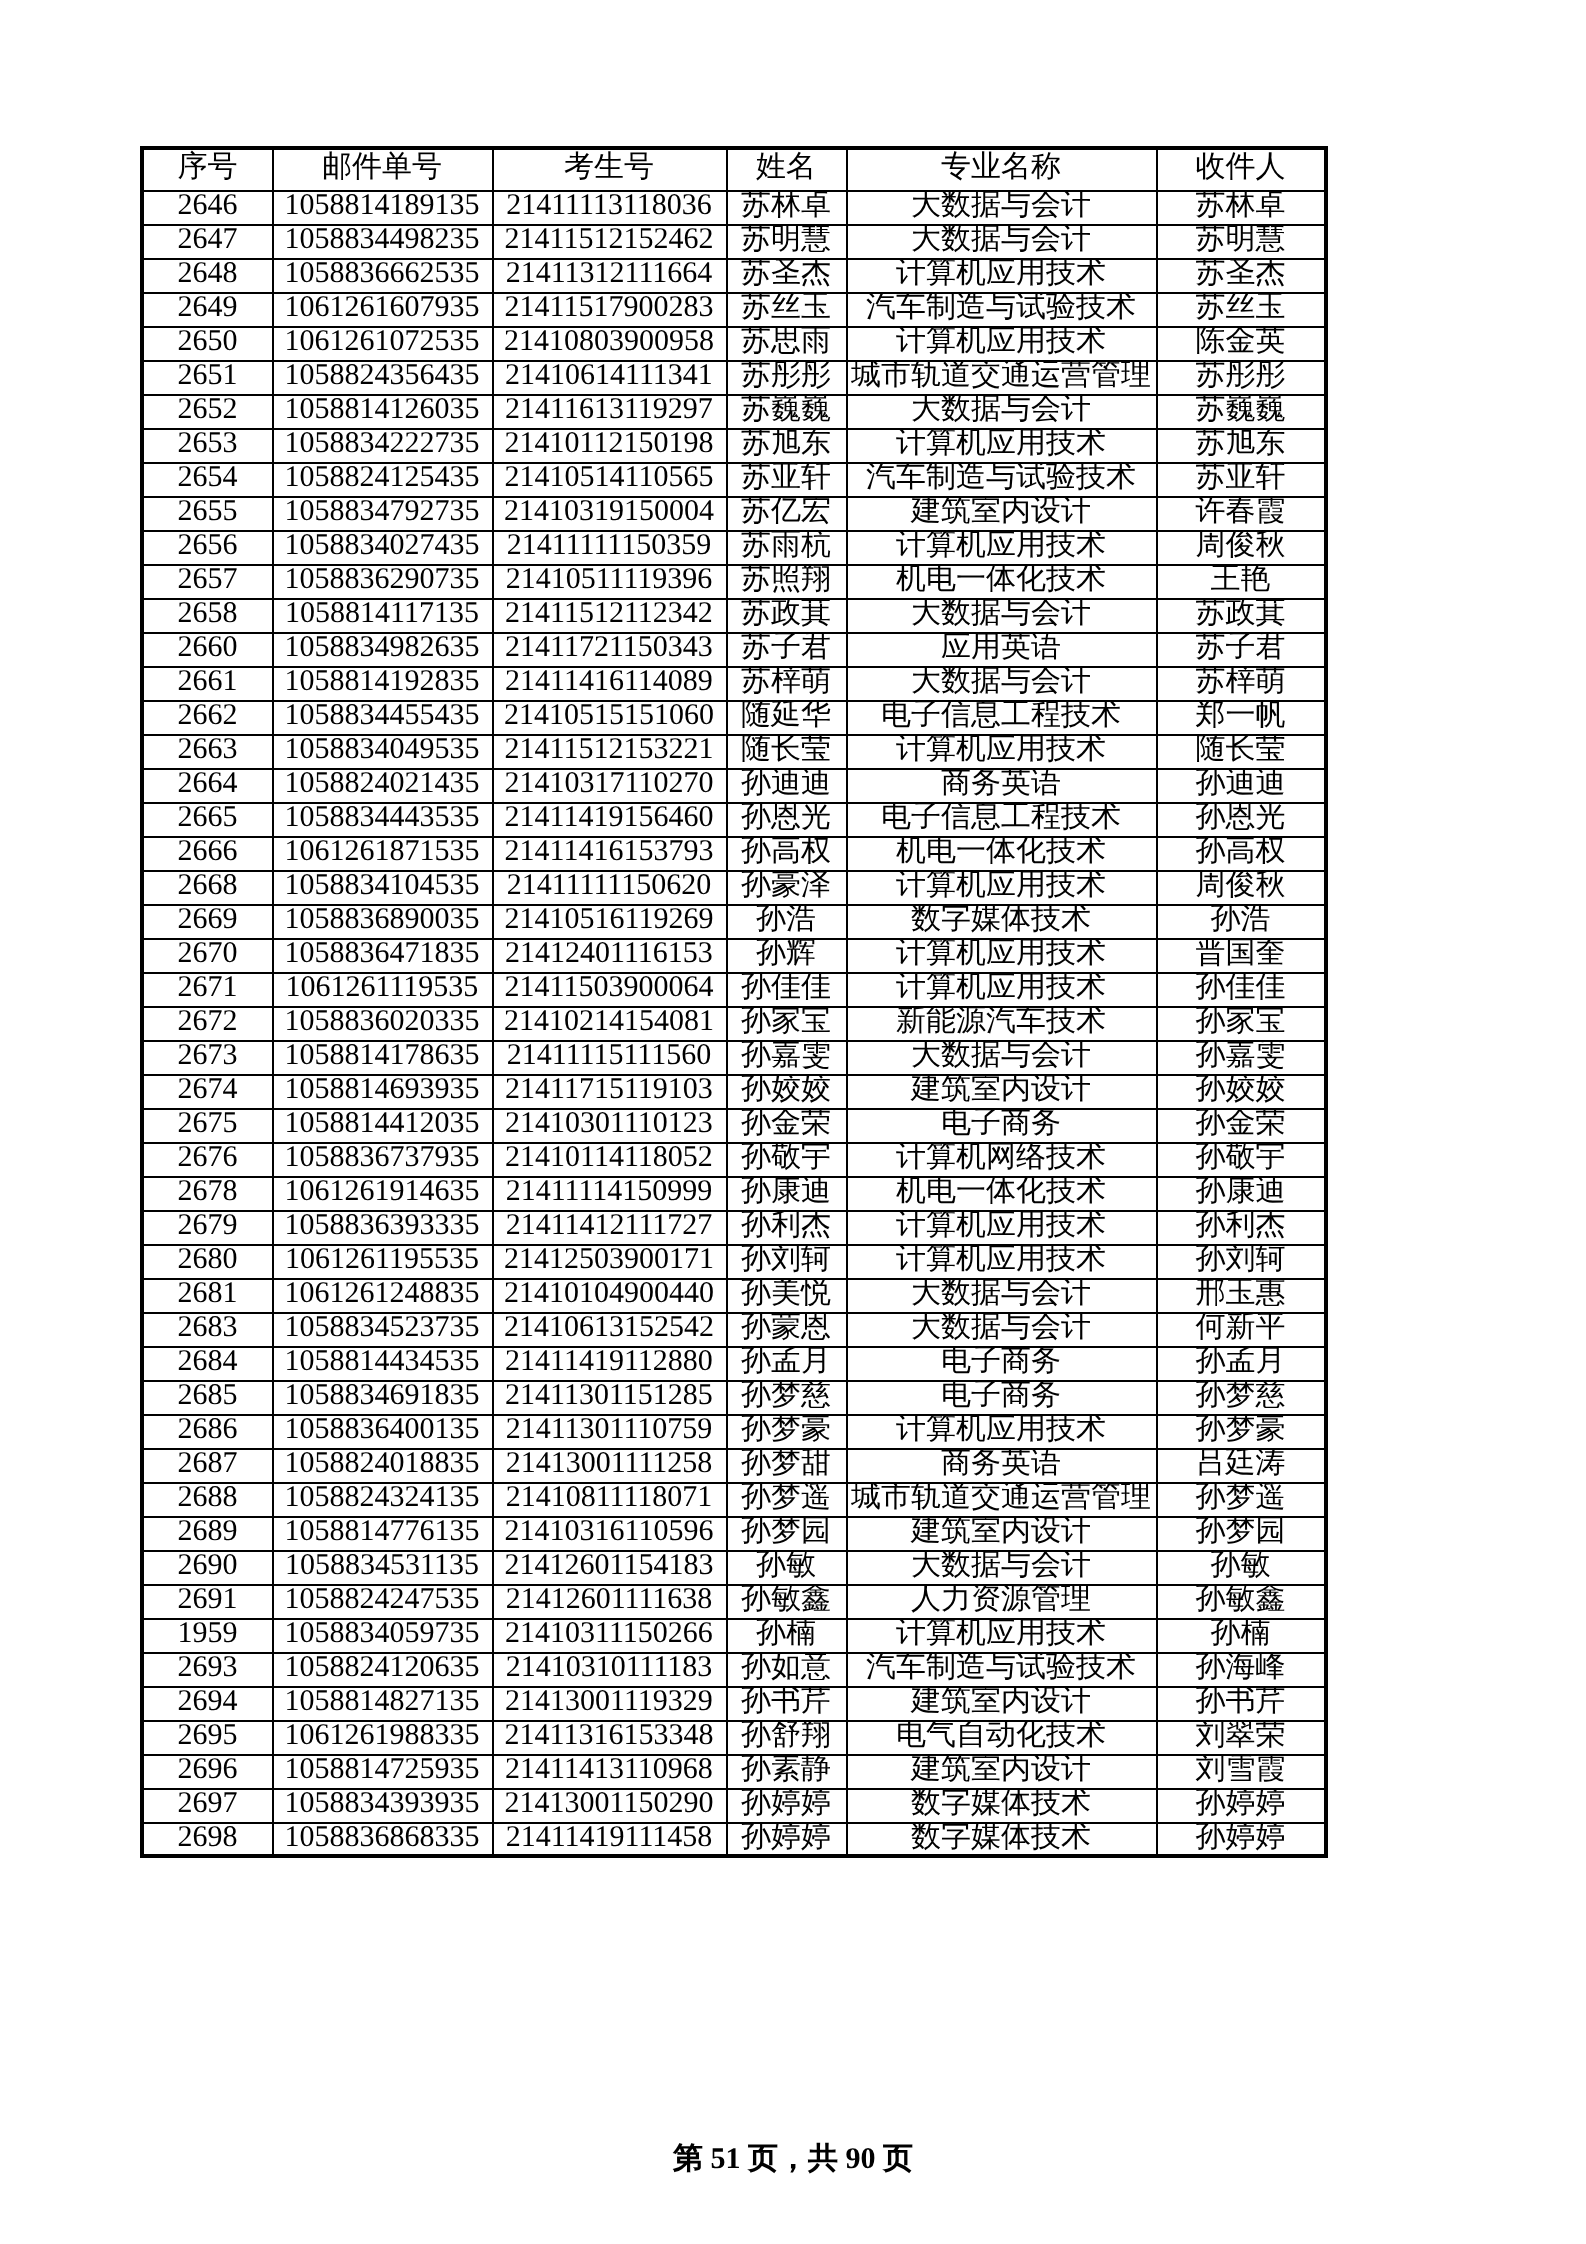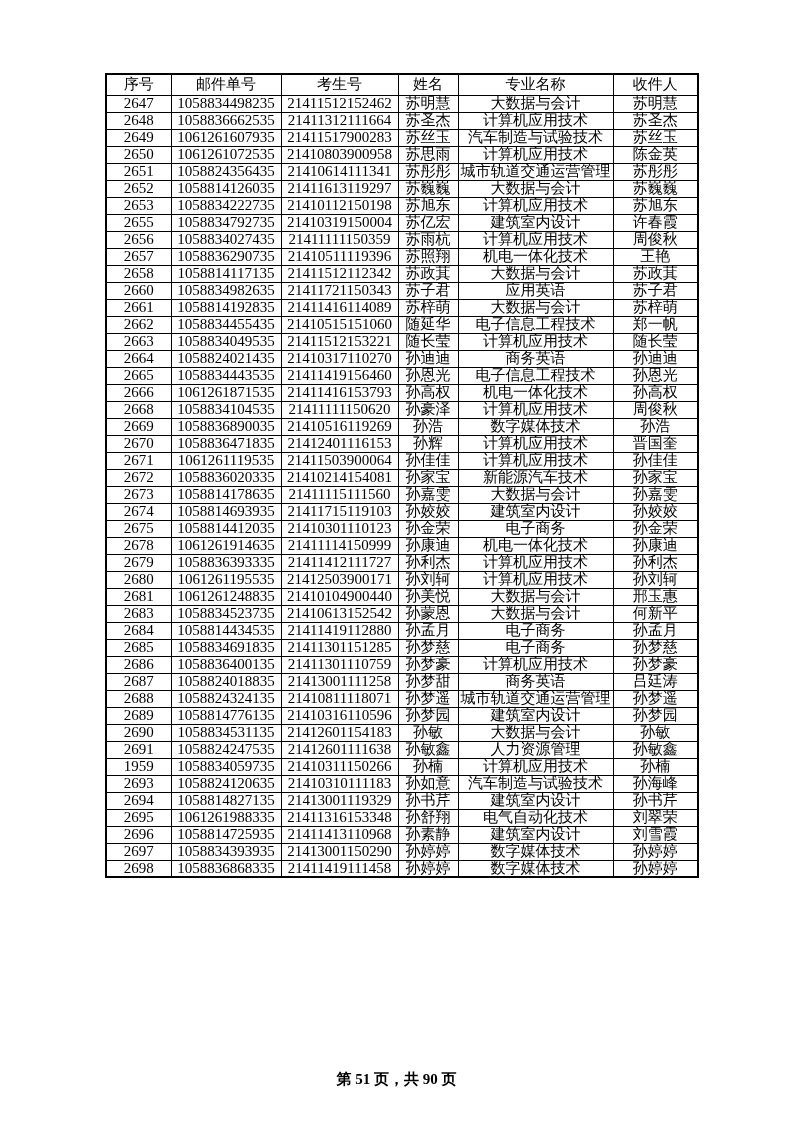--- a/index.html
+++ b/index.html
@@ -17,21 +17,20 @@
     overflow: hidden;
   }
   table.roster {
     position: absolute;
     left: 70px;
     top: 73px;
     border-collapse: collapse;
     table-layout: fixed;
     border: 2px solid #000000;
     background: #ffffff;
-    margin-left: 35px;
   }
   col.c0 { width: 65px; }
   col.c1 { width: 110px; }
   col.c2 { width: 117px; }
   col.c3 { width: 60px; }
   col.c4 { width: 155px; }
   col.c5 { width: 85px; }
   table.roster th,
   table.roster td {
     border: 1px solid #000000;
@@ -77,20 +76,28 @@
           <th>序号</th>
           <th>邮件单号</th>
           <th>考生号</th>
           <th>姓名</th>
           <th>专业名称</th>
           <th>收件人</th>
         </tr>
     </thead>
     <tbody id="table-body">
         <tr>
+          <td>2646</td>
+          <td>1058814189135</td>
+          <td>21411113118036</td>
+          <td>苏林卓</td>
+          <td>大数据与会计</td>
+          <td>苏林卓</td>
+        </tr>
+        <tr>
           <td>2647</td>
           <td>1058834498235</td>
           <td>21411512152462</td>
           <td>苏明慧</td>
           <td>大数据与会计</td>
           <td>苏明慧</td>
         </tr>
         <tr>
           <td>2648</td>
           <td>1058836662535</td>
@@ -133,20 +140,28 @@
         </tr>
         <tr>
           <td>2653</td>
           <td>1058834222735</td>
           <td>21410112150198</td>
           <td>苏旭东</td>
           <td>计算机应用技术</td>
           <td>苏旭东</td>
         </tr>
         <tr>
+          <td>2654</td>
+          <td>1058824125435</td>
+          <td>21410514110565</td>
+          <td>苏亚轩</td>
+          <td>汽车制造与试验技术</td>
+          <td>苏亚轩</td>
+        </tr>
+        <tr>
           <td>2655</td>
           <td>1058834792735</td>
           <td>21410319150004</td>
           <td>苏亿宏</td>
           <td>建筑室内设计</td>
           <td>许春霞</td>
         </tr>
         <tr>
           <td>2656</td>
           <td>1058834027435</td>
@@ -283,20 +298,28 @@
           <td>建筑室内设计</td>
           <td>孙姣姣</td>
         </tr>
         <tr>
           <td>2675</td>
           <td>1058814412035</td>
           <td>21410301110123</td>
           <td>孙金荣</td>
           <td>电子商务</td>
           <td>孙金荣</td>
+        </tr>
+        <tr>
+          <td>2676</td>
+          <td>1058836737935</td>
+          <td>21410114118052</td>
+          <td>孙敬宇</td>
+          <td>计算机网络技术</td>
+          <td>孙敬宇</td>
         </tr>
         <tr>
           <td>2678</td>
           <td>1061261914635</td>
           <td>21411114150999</td>
           <td>孙康迪</td>
           <td>机电一体化技术</td>
           <td>孙康迪</td>
         </tr>
         <tr>

